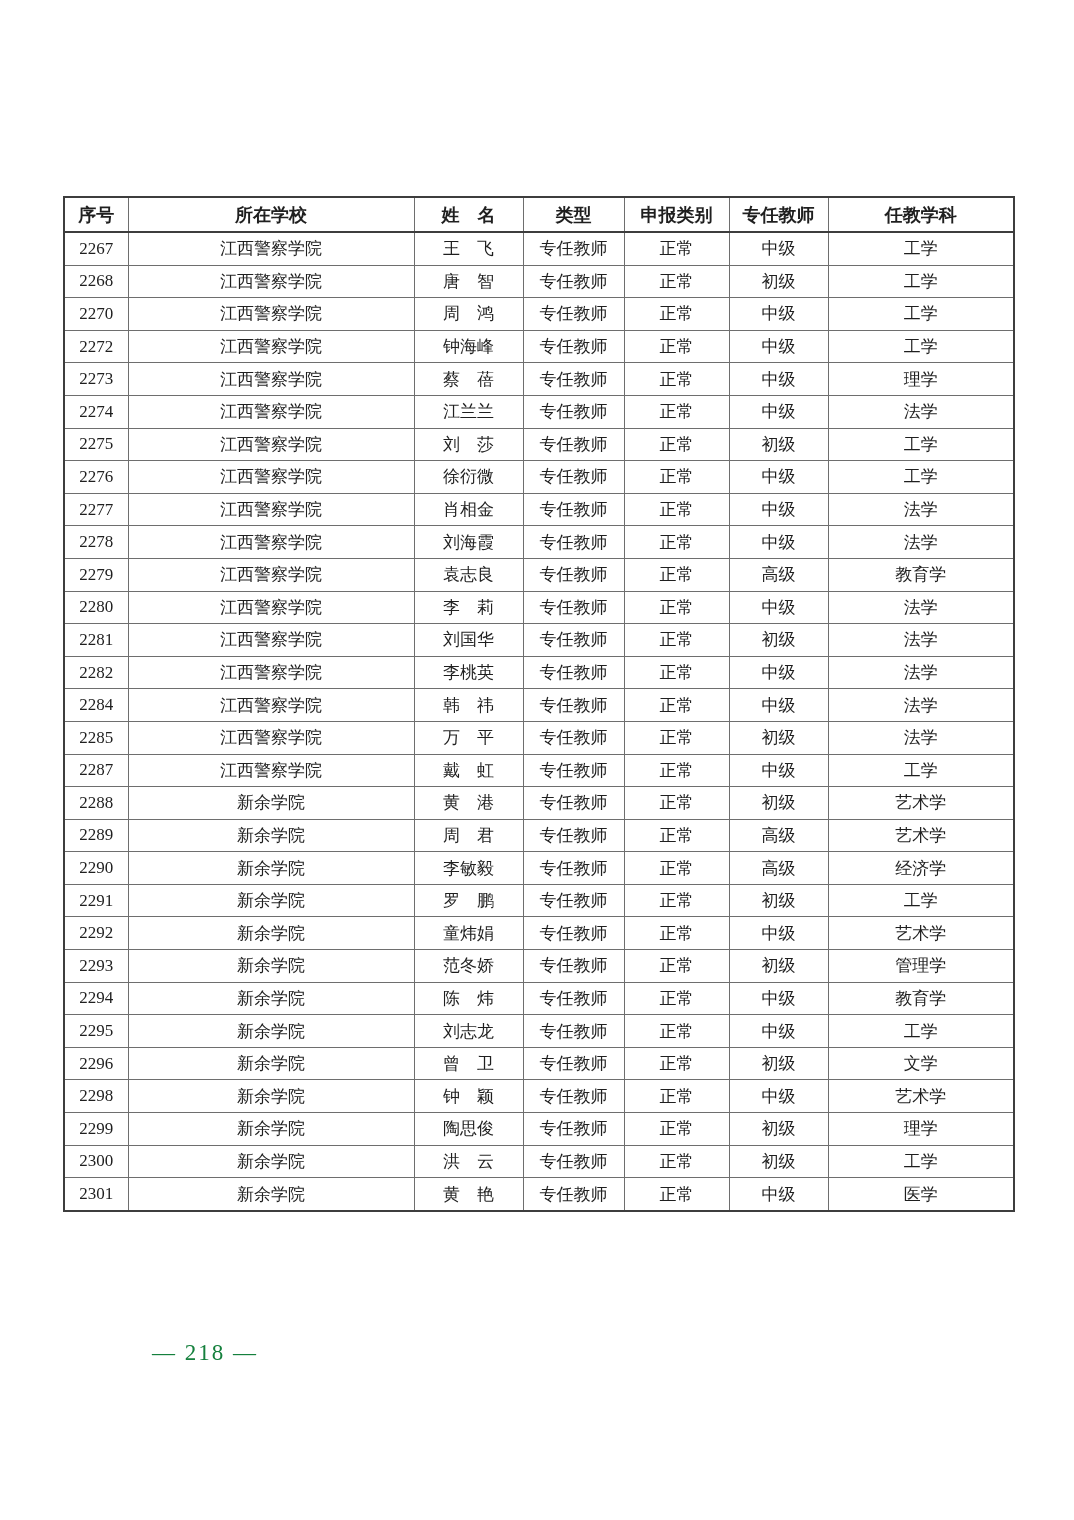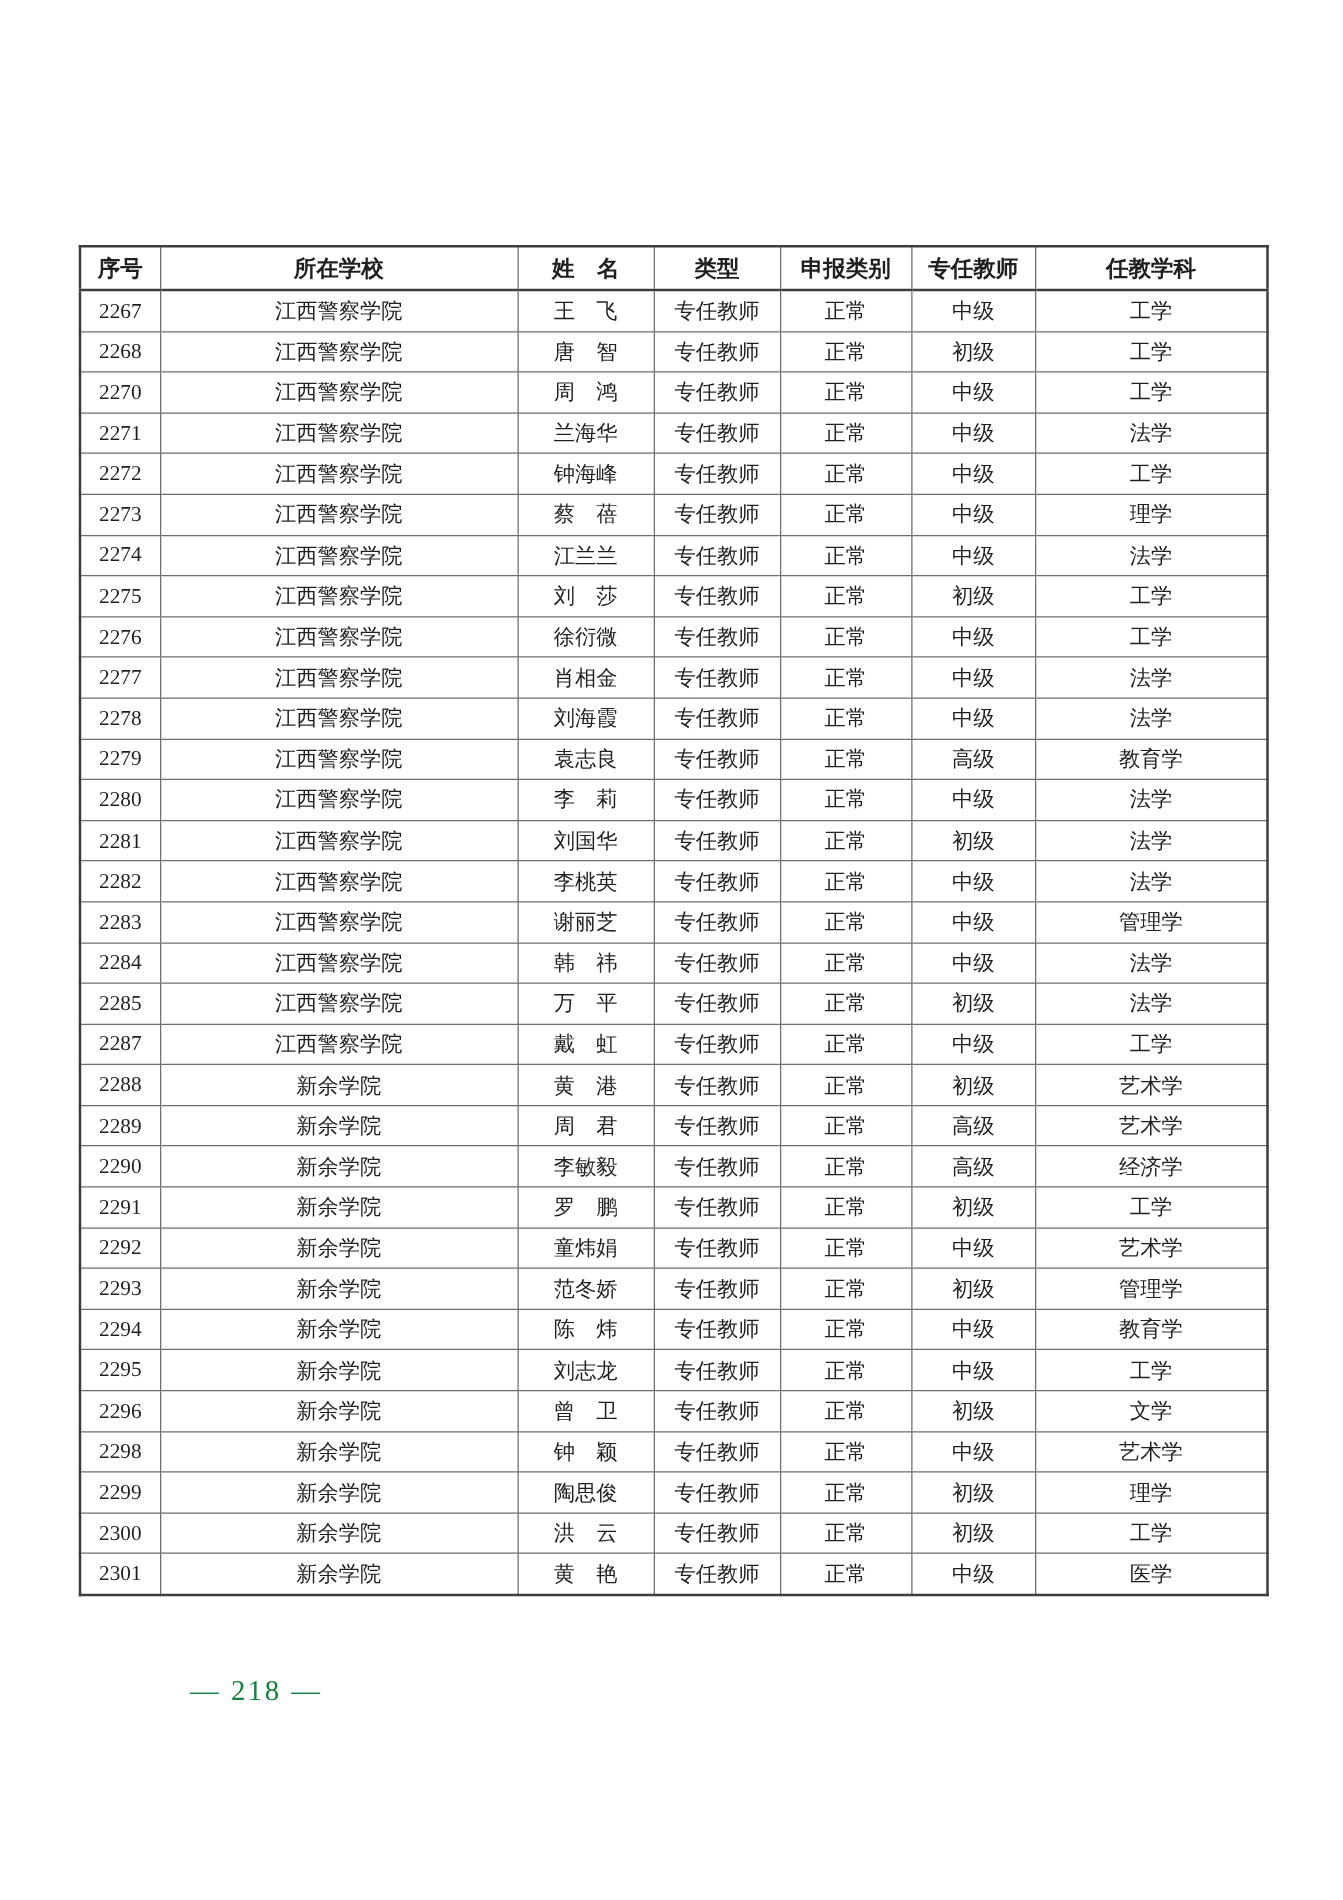--- a/index.html
+++ b/index.html
@@ -105,29 +105,20 @@
         <tr>
       <td>2270</td>
       <td>江西警察学院</td>
       <td>周　鸿</td>
       <td>专任教师</td>
       <td>正常</td>
       <td>中级</td>
       <td>工学</td>
     </tr>
         <tr>
-      <td>2271</td>
-      <td>江西警察学院</td>
-      <td>兰海华</td>
-      <td>专任教师</td>
-      <td>正常</td>
-      <td>中级</td>
-      <td>法学</td>
-    </tr>
-        <tr>
       <td>2272</td>
       <td>江西警察学院</td>
       <td>钟海峰</td>
       <td>专任教师</td>
       <td>正常</td>
       <td>中级</td>
       <td>工学</td>
     </tr>
         <tr>
       <td>2273</td>
@@ -213,29 +204,20 @@
         <tr>
       <td>2282</td>
       <td>江西警察学院</td>
       <td>李桃英</td>
       <td>专任教师</td>
       <td>正常</td>
       <td>中级</td>
       <td>法学</td>
     </tr>
         <tr>
-      <td>2283</td>
-      <td>江西警察学院</td>
-      <td>谢丽芝</td>
-      <td>专任教师</td>
-      <td>正常</td>
-      <td>中级</td>
-      <td>管理学</td>
-    </tr>
-        <tr>
       <td>2284</td>
       <td>江西警察学院</td>
       <td>韩　祎</td>
       <td>专任教师</td>
       <td>正常</td>
       <td>中级</td>
       <td>法学</td>
     </tr>
         <tr>
       <td>2285</td>

